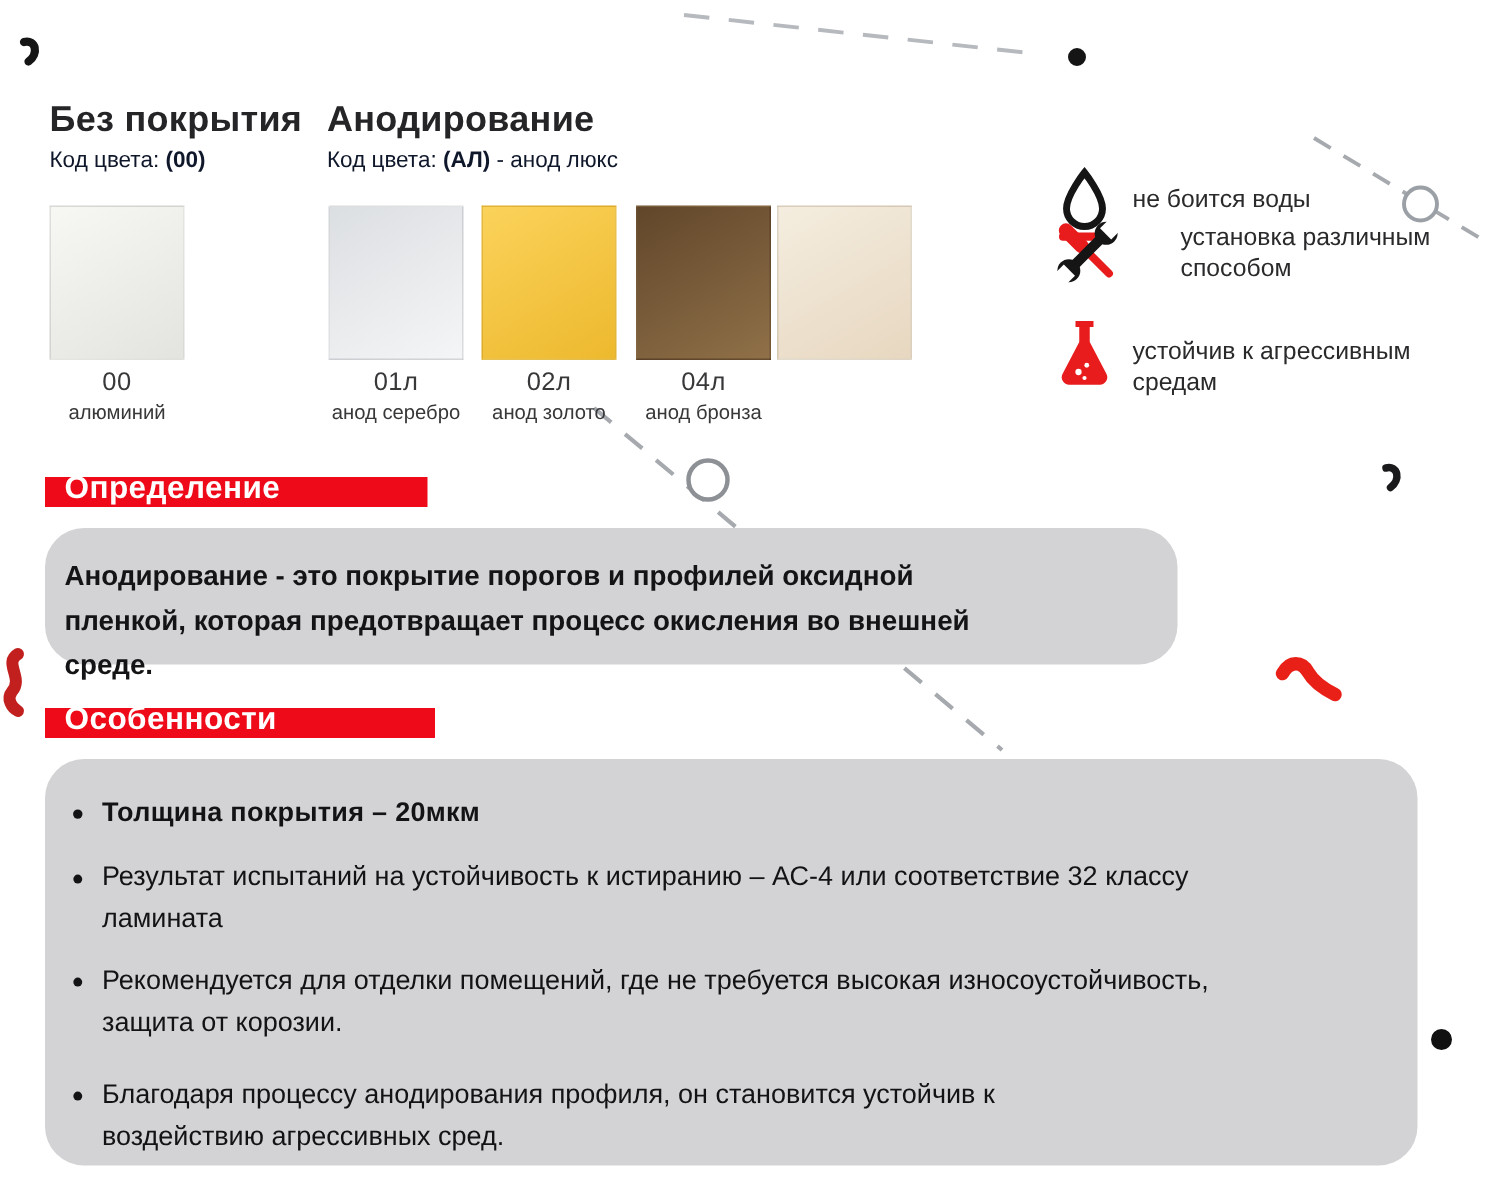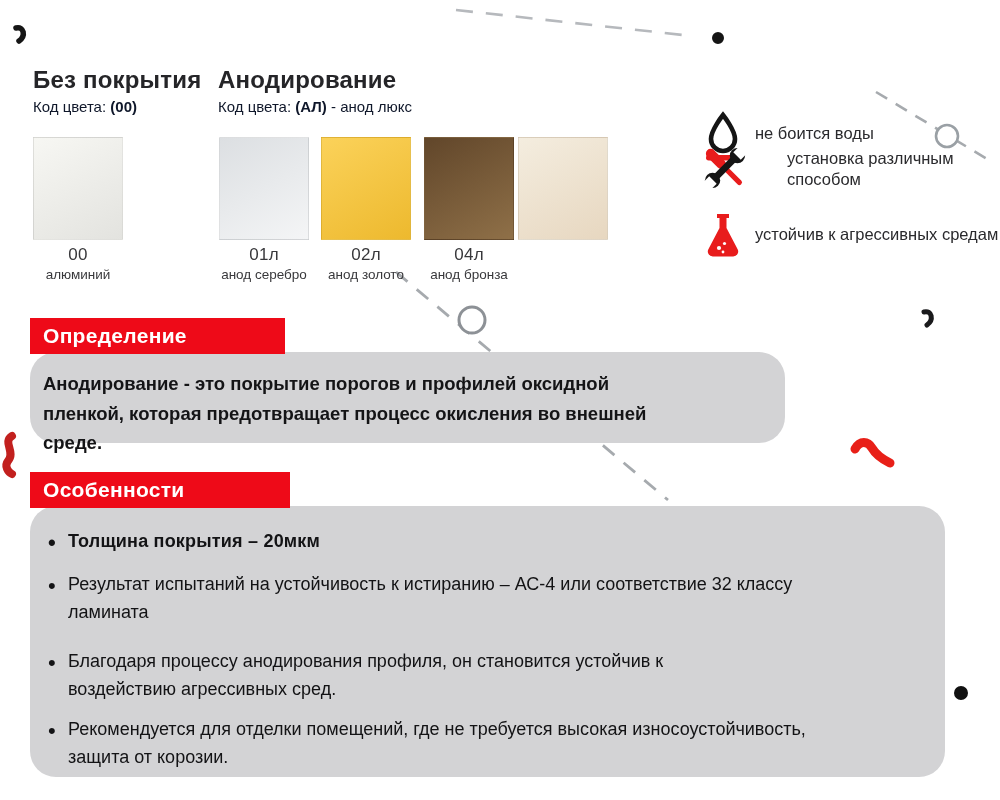--- a/index.html
+++ b/index.html
@@ -30,21 +30,21 @@
 
   
   .benefit-row { position:absolute; left:703px; display:flex; }
   .benefit-icon { width:52px; flex:0 0 52px; }
   .benefit-label { font-size:16.5px; color:#2a2a2d; line-height:1.28; }
   #benefit-0 { top:110px; } #benefit-0 .benefit-label { padding-top:13px; }
   #benefit-1 { top:146px;gap:32px; } #benefit-1 .benefit-label { padding-top:2px; }
   #benefit-2 { top:212px; } #benefit-2 .benefit-label { padding-top:12px; }
 
   
-  .red-header { position:absolute; height:36px; display:flex; align-items:center;
+  .red-header { position:absolute; height:20px; display:flex; align-items:flex-end;
                 padding-left:13px; color:#fff; font-size:21px; font-weight:700;
                 letter-spacing:.3px; z-index:2; }
   .gray-panel { position:absolute; background:#d3d3d5; z-index:1;border-radius:26px; }
 
   #def-header { left:30px; top:318px; width:255px; }
   #def-panel  { left:30px; top:352px; width:755px; height:91px; }
   #def-panel p { margin:17px 0 0 13px; max-width:648px; font-size:18.5px; font-weight:600;
                  line-height:1.6; color:#141416; }
 
   #feat-header { left:30px; top:472px; width:260px; }
@@ -156,35 +156,35 @@
 
   <div class="benefit-row" id="benefit-2">
     <div class="benefit-icon">
       <svg width="40" height="48" viewBox="0 0 40 48">
         <path d="M14 2 h12 v4 h-2.5 v10 l11 21 a5 5 0 0 1 -4.4 7.5 h-20.2 a5 5 0 0 1 -4.4 -7.5 l11 -21 v-10 h-2.5 z" fill="#e81c1c"></path>
         <circle cx="16" cy="36" r="2.1" fill="#ffffff"></circle>
         <circle cx="21.5" cy="31.5" r="1.6" fill="#ffffff"></circle>
         <circle cx="20" cy="40" r="1.4" fill="#ffffff"></circle>
       </svg>
     </div>
-    <div class="benefit-label">устойчив к агрессивных средам</div>
+    <div class="benefit-label">устойчив к агрессивным средам</div>
   </div>
 
   <div class="red-header" id="def-header" style="background: rgb(238, 10, 24);">
     <span>Определение</span>
   </div>
   <div class="gray-panel" id="def-panel" style="background: rgb(211, 211, 213);">
     <p>Анодирование - это покрытие порогов и профилей оксидной пленкой, которая предотвращает процесс окисления во внешней среде.</p>
   </div>
 
   <div class="red-header" id="feat-header" style="background: rgb(238, 10, 24);">
     <span>Особенности</span>
   </div>
   <div class="gray-panel" id="feat-panel" style="background: rgb(211, 211, 213);">
     <ul>
       <li id="feat-li-0">Толщина покрытия – 20мкм</li>
       <li id="feat-li-1">Результат испытаний на устойчивость к истиранию – АС-4 или соответствие 32 классу ламината</li>
+      <li id="feat-li-3">Рекомендуется для отделки помещений,  где не требуется высокая износоустойчивость, защита от корозии.</li>
       <li id="feat-li-2">Благодаря процессу анодирования профиля, он становится устойчив к воздействию агрессивных сред.</li>
-      <li id="feat-li-3">Рекомендуется для отделки помещений,  где не требуется высокая износоустойчивость, защита от корозии.</li>
     </ul>
   </div>
 
 </div>
 
 </body></html>

